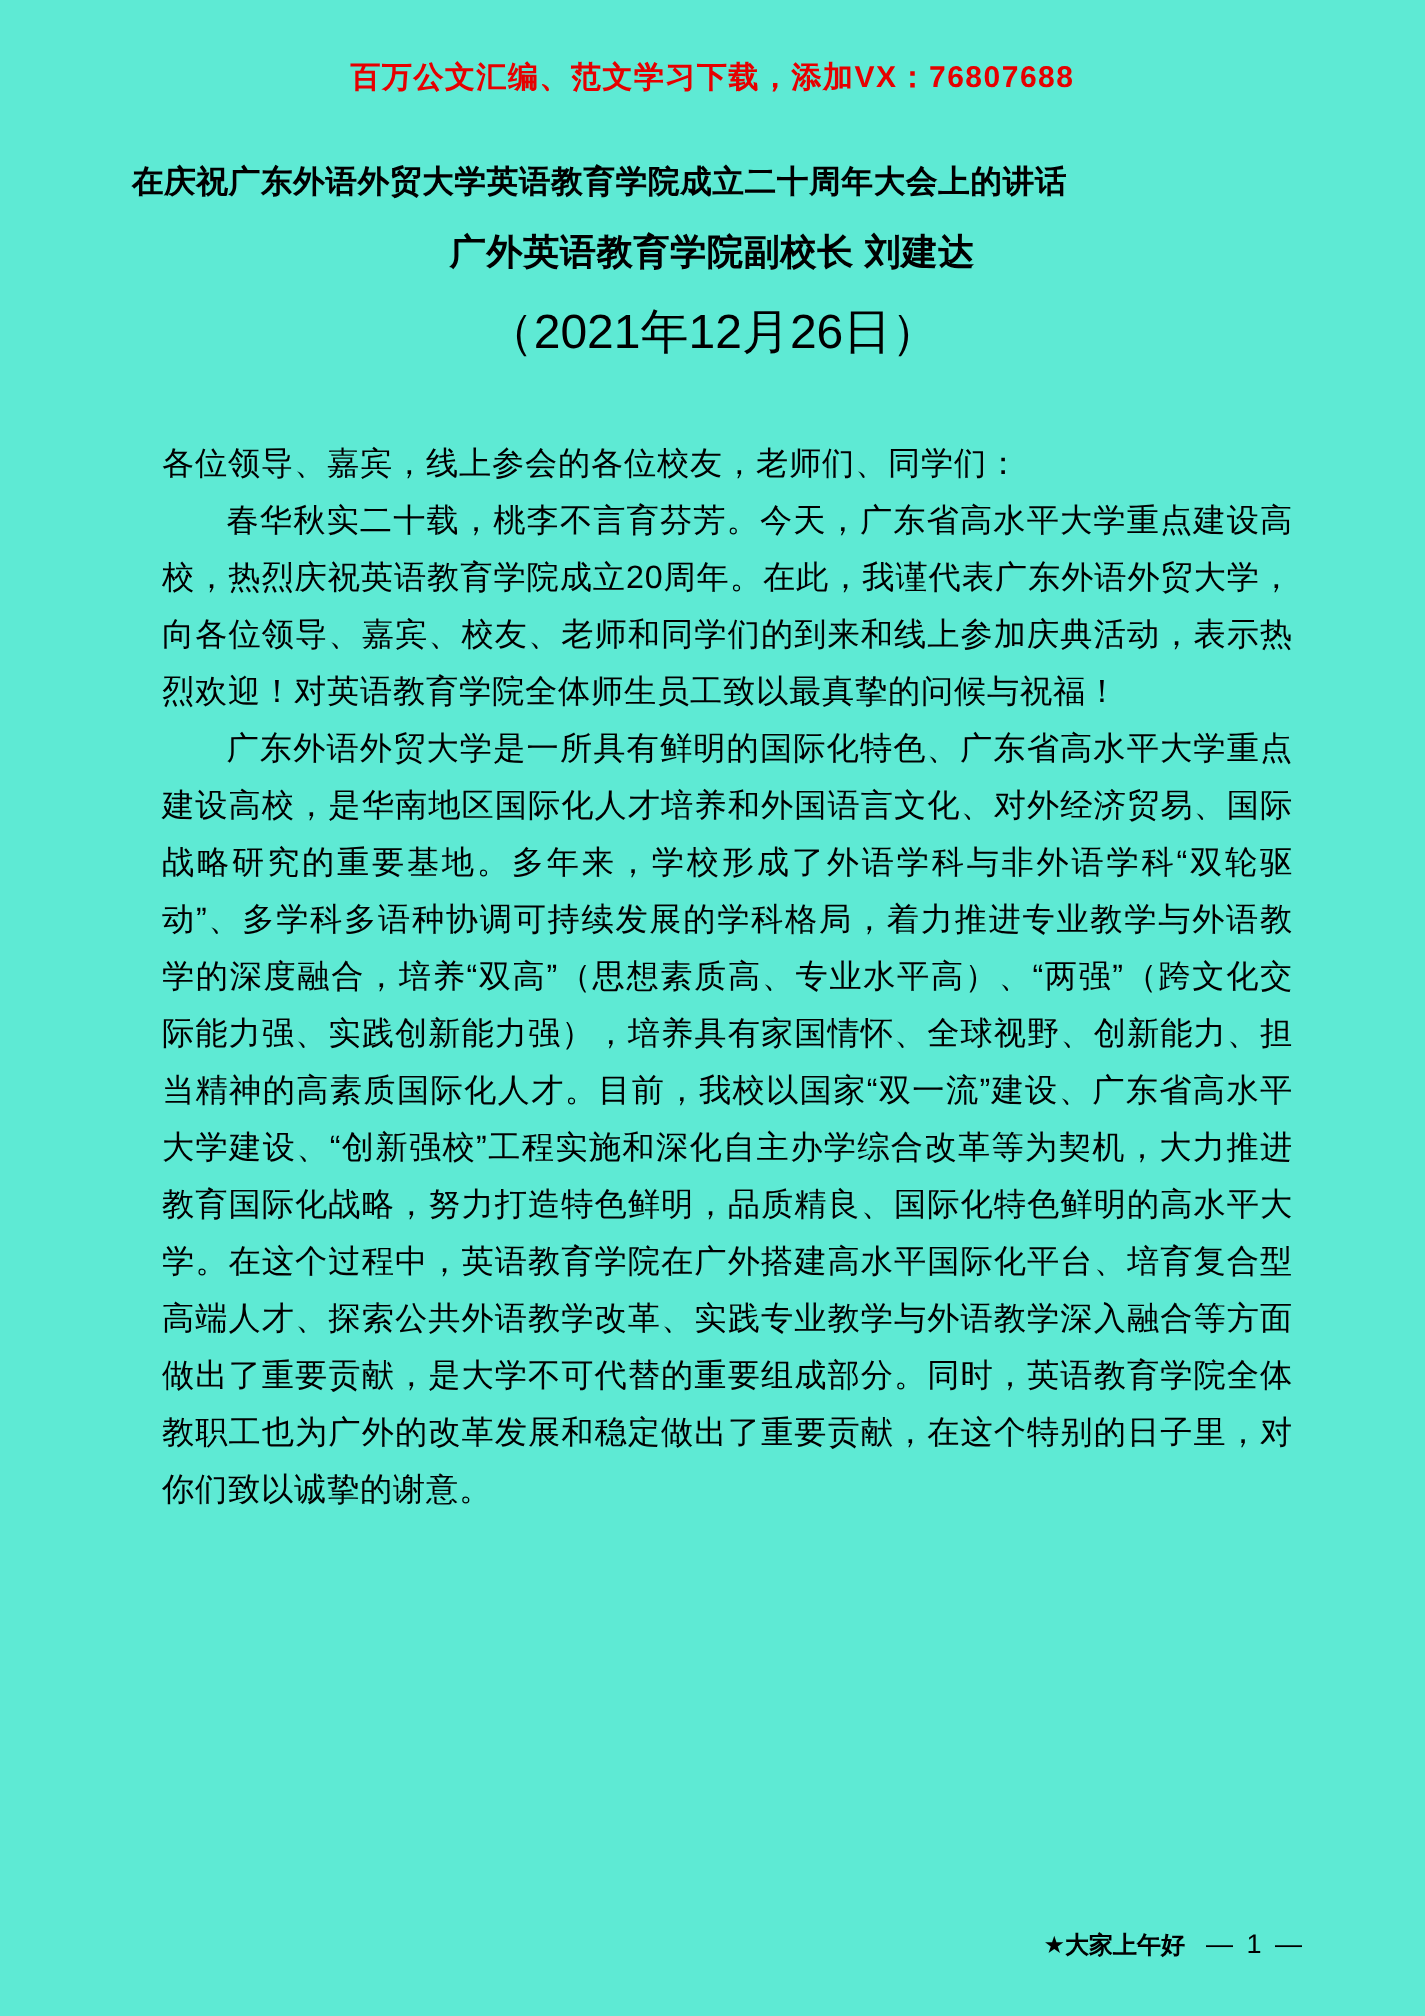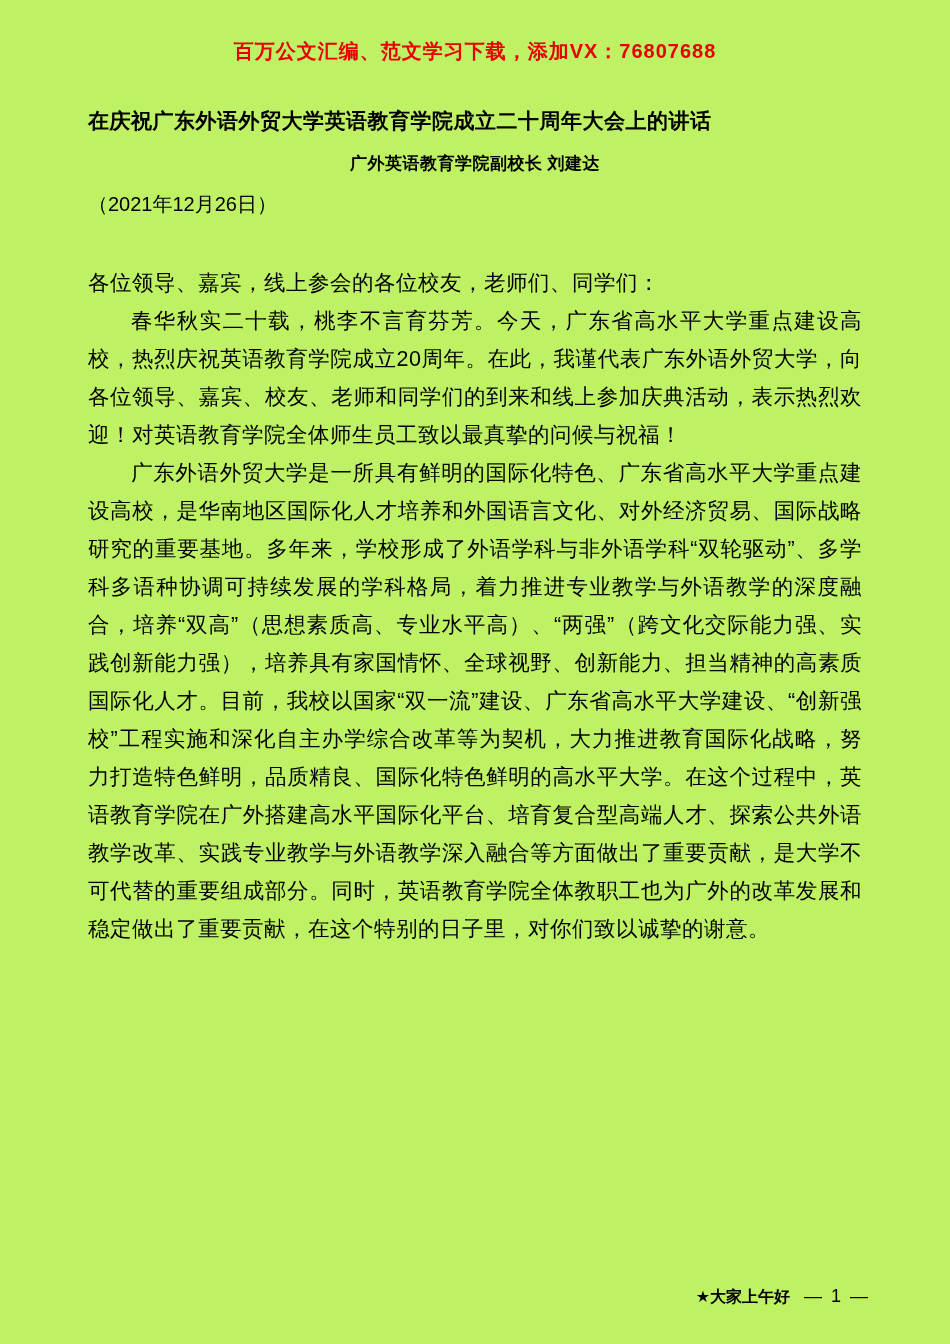--- a/index.html
+++ b/index.html
@@ -10,55 +10,57 @@
     font-family: "Liberation Sans", "DejaVu Sans", sans-serif;
     color: #000000;
     position: relative;
     overflow: hidden;
   }
   .page {
     position: relative;
     width: 950px;
     height: 1344px;
     padding: 38px 88px 0 88px;
-    background: #bef264;
+    background: #5eead4;
   }
   .promo {
     text-align: center;
     color: #e60000;
     font-size: 20px;
     font-weight: bold;
     letter-spacing: 1px;
     margin-bottom: 42px;
   }
   .doc-title {
     text-align: left;
     font-size: 21px;
     font-weight: bold;
     letter-spacing: 0.5px;
     margin-bottom: 17px;
   }
   .doc-author {
     text-align: center;
-    font-size: 17px;
+    font-size: 24px;
     font-weight: bold;
     letter-spacing: 0.5px;
     margin-bottom: 16px;
   }
   .doc-date {
-    font-size: 20px;
+    text-align: center;
+    font-size: 32px;
     font-weight: normal;
     margin-bottom: 46px;
   }
   .doc-body p {
     font-size: 21.5px;
     line-height: 38px;
     text-align: justify;
     text-indent: 2em;
     letter-spacing: 0.5px;
+    margin-left: 20px;
   }
   .doc-body p.no-indent {
     text-indent: 0;
   }
   .footer {
     position: absolute;
     right: 80px;
     bottom: 36px;
     font-size: 16px;
     display: flex;

